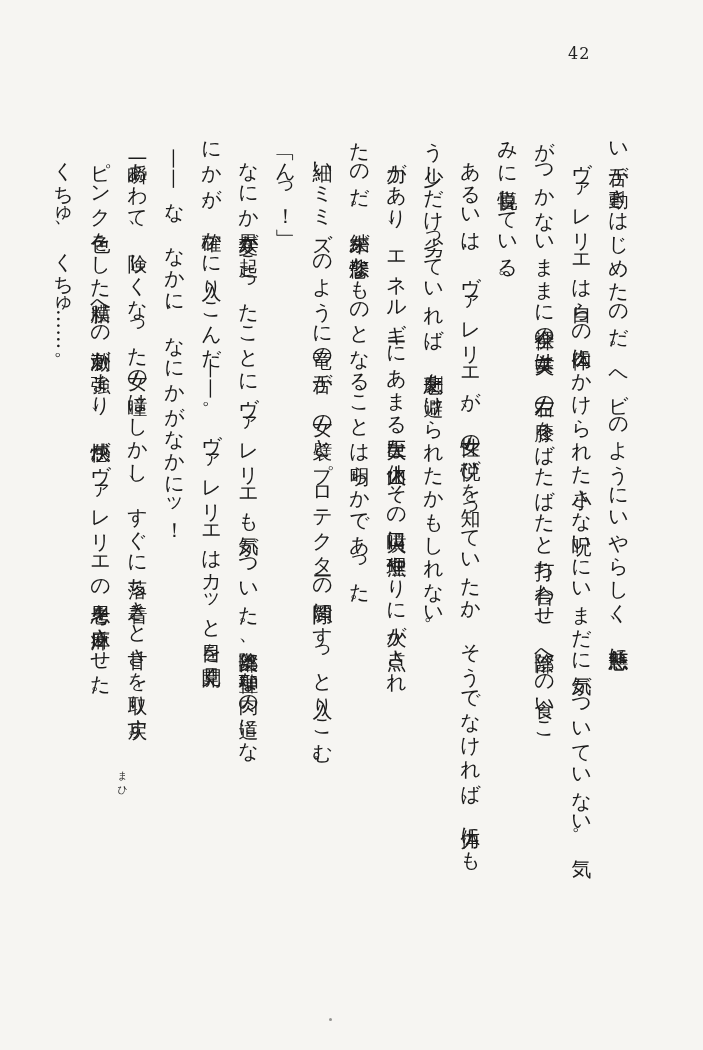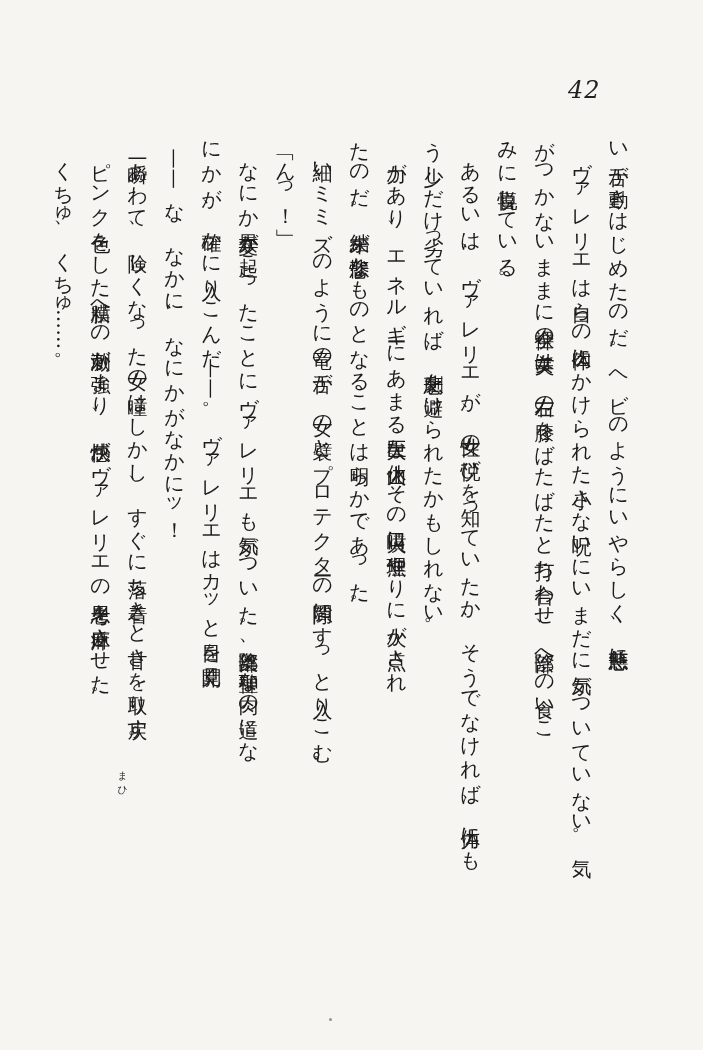--- a/index.html
+++ b/index.html
@@ -12,24 +12,23 @@
   .page {
     position: relative;
     width: 703px;
     height: 1050px;
     background: #f6f5f2;
     font-family: "DejaVu Serif", "Liberation Serif", serif;
     color: #1c1c1c;
   }
   .page-number {
     position: absolute;
-    top: 76px;
+    top: 44px;
     left: 568px;
-    font-size: 24px;
-    font-style: italic;
+    font-size: 16px;
     letter-spacing: 1px;
     color: #222;
   }
   .text-block {
     position: absolute;
     top: 128px;
     right: 66px;
     height: 800px;
     writing-mode: vertical-rl;
     text-orientation: mixed;

